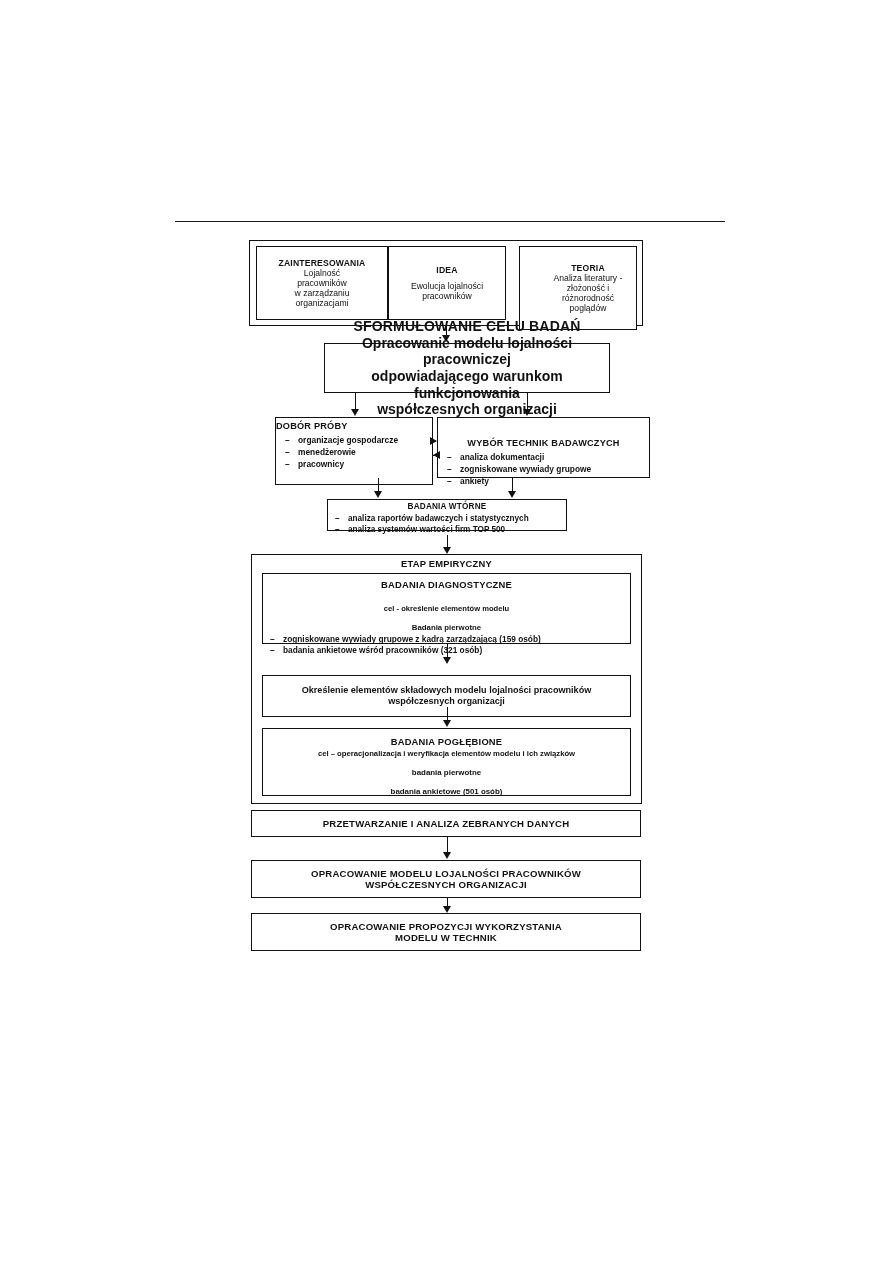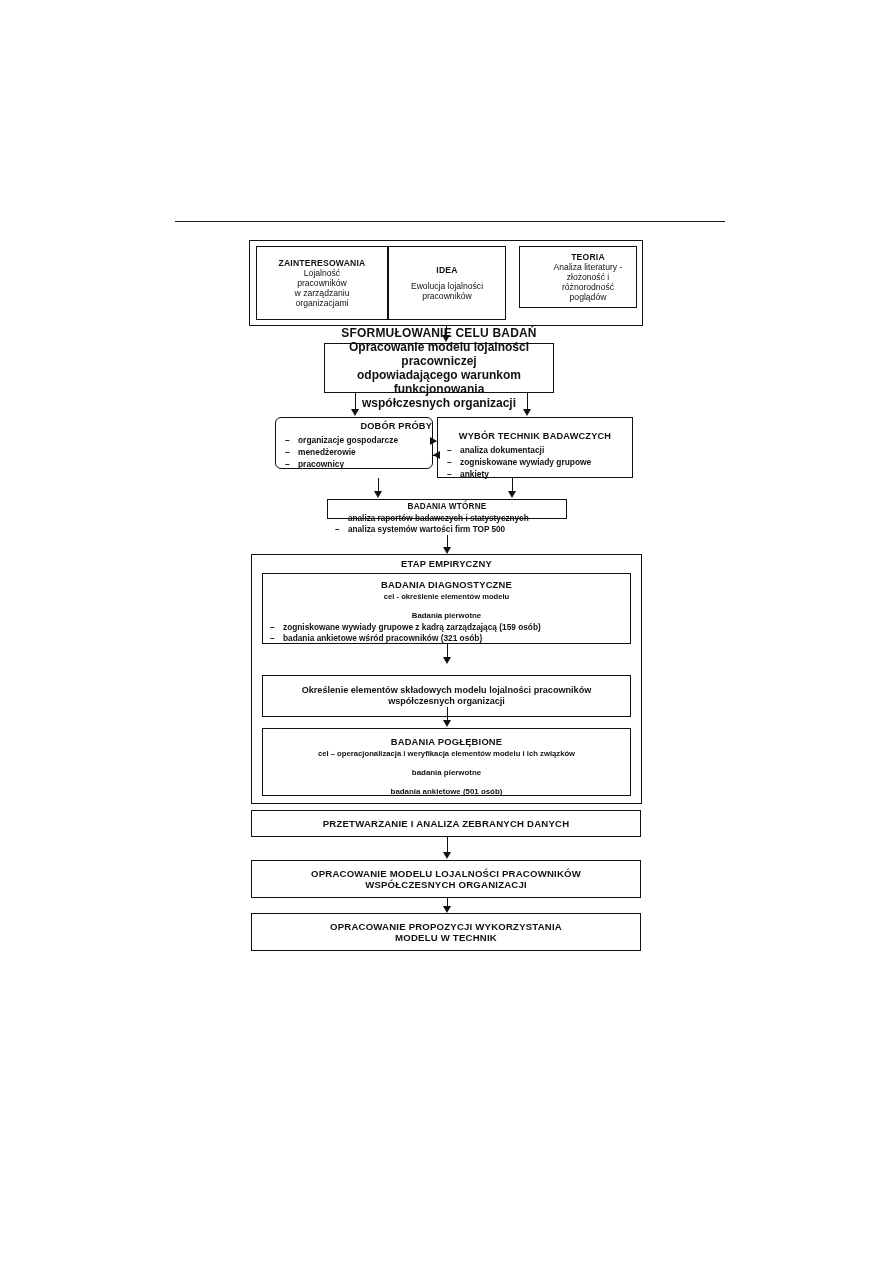--- a/index.html
+++ b/index.html
@@ -99,95 +99,95 @@
     <div>organizacjami</div>
   </div>
 
   <div class="box" style="left:388px;top:246px;width:118px;height:74px;font-size:8.6px;">
     <div class="ttl">IDEA</div>
     <div class="spacer"></div>
     <div>Ewolucja lojalności</div>
     <div>pracowników</div>
   </div>
 
-  <div class="box" style="left:519px;top:246px;width:118px;height:62px;font-size:8.6px;padding-left:20px;">
+  <div class="box" style="left:519px;top:246px;width:118px;height:84px;font-size:8.6px;padding-left:20px;">
     <div class="ttl">TEORIA</div>
     <div>Analiza literatury -</div>
     <div>złożoność i</div>
     <div>różnorodność</div>
     <div>poglądów</div>
   </div>
 
   <div class="vline" style="left:446px;top:326px;height:11px;"></div>
   <div class="arr-d" style="left:442px;top:335px;"></div>
 
-  <div class="box" style="left:324px;top:343px;width:230px;height:50px;font-size:12px;">
+  <div class="box" style="left:324px;top:343px;width:286px;height:50px;font-size:14px;">
     <div class="ttl">SFORMUŁOWANIE CELU BADAŃ</div>
     <div class="sub">Opracowanie modelu lojalności pracowniczej</div>
     <div class="sub">odpowiadającego warunkom funkcjonowania</div>
     <div class="sub">współczesnych organizacji</div>
   </div>
 
   <div class="vline" style="left:355px;top:393px;height:17px;"></div>
   <div class="arr-d" style="left:351px;top:409px;"></div>
 
   <div class="vline" style="left:527px;top:393px;height:17px;"></div>
   <div class="arr-d" style="left:523px;top:409px;"></div>
 
-  <div class="box" style="left:275px;top:417px;width:158px;height:52px;font-size:8.4px;
-              align-items:flex-end;justify-content:flex-start;padding-top:3px;border-radius:6px;">
+  <div class="box" style="left:275px;top:417px;width:158px;height:68px;font-size:8.4px;
+              align-items:flex-start;justify-content:flex-start;padding-top:3px;">
     <div class="ttl" style="text-align:center;font-size:9.2px;margin-bottom:3px;">DOBÓR PRÓBY</div>
     <ul class="blist">
       <li>organizacje gospodarcze</li>
       <li>menedżerowie</li>
       <li>pracownicy</li>
     </ul>
   </div>
 
-  <div class="box" style="left:437px;top:417px;width:196px;height:61px;font-size:8.4px;
-              align-items:stretch;justify-content:flex-start;padding-top:13px;">
+  <div class="box" style="left:437px;top:417px;width:213px;height:61px;font-size:8.4px;
+              align-items:stretch;justify-content:flex-start;padding-top:20px;">
     <div class="ttl" style="text-align:center;font-size:9.2px;margin-bottom:3px;">WYBÓR TECHNIK BADAWCZYCH</div>
     <ul class="blist">
       <li>analiza dokumentacji</li>
       <li>zogniskowane wywiady grupowe</li>
       <li>ankiety</li>
     </ul>
   </div>
 
   <div class="hline" style="left:433px;top:441px;width:0px;"></div>
   <div class="hline" style="left:433px;top:441px;width:3px;"></div>
   <div class="arr-r" style="left:430px;top:437px;"></div>
   <div class="hline" style="left:433px;top:455px;width:3px;"></div>
   <div class="arr-l" style="left:433px;top:451px;"></div>
 
   <div class="vline" style="left:378px;top:478px;height:14px;"></div>
   <div class="arr-d" style="left:374px;top:491px;"></div>
 
   <div class="vline" style="left:512px;top:478px;height:14px;"></div>
   <div class="arr-d" style="left:508px;top:491px;"></div>
 
-  <div class="box" style="left:327px;top:499px;width:240px;height:20px;font-size:8.2px;
+  <div class="box" style="left:327px;top:499px;width:240px;height:32px;font-size:8.2px;
               align-items:stretch;justify-content:flex-start;padding-top:2px;">
     <div class="ttl" style="text-align:center;margin-bottom:1px;">BADANIA WTÓRNE</div>
     <ul class="blist" style="padding-left:7px;">
       <li style="line-height:1.35;">analiza raportów badawczych i statystycznych</li>
       <li style="line-height:1.35;">analiza systemów wartości firm TOP 500</li>
     </ul>
   </div>
 
   <div class="vline" style="left:447px;top:535px;height:13px;"></div>
   <div class="arr-d" style="left:443px;top:547px;"></div>
 
   <div class="frame" style="left:251px;top:554px;width:391px;height:250px;"></div>
   <div class="ttl" style="position:absolute;left:251px;top:558px;width:391px;text-align:center;font-size:9.4px;">ETAP EMPIRYCZNY</div>
 
   <div class="box" style="left:262px;top:573px;width:369px;height:71px;font-size:8.3px;
               align-items:stretch;justify-content:flex-start;padding-top:5px;">
     <div class="ttl" style="text-align:center;font-size:9.4px;">BADANIA DIAGNOSTYCZNE</div>
-    <div class="thin" style="text-align:center;font-size:7.6px;margin-top:3px;">cel - określenie elementów modelu</div>
+    <div class="thin" style="text-align:center;font-size:7.6px;margin-top:15px;">cel - określenie elementów modelu</div>
     <div class="thin" style="text-align:center;font-size:7.8px;margin-top:9px;">Badania pierwotne</div>
     <ul class="blist" style="padding-left:7px;margin-top:2px;">
       <li style="line-height:1.3;">zogniskowane wywiady grupowe z kadrą zarządzającą  (159 osób)</li>
       <li style="line-height:1.3;">badania ankietowe wśród pracowników  (321 osób)</li>
     </ul>
   </div>
 
   <div class="vline" style="left:447px;top:644px;height:14px;"></div>
   <div class="arr-d" style="left:443px;top:657px;"></div>
 

